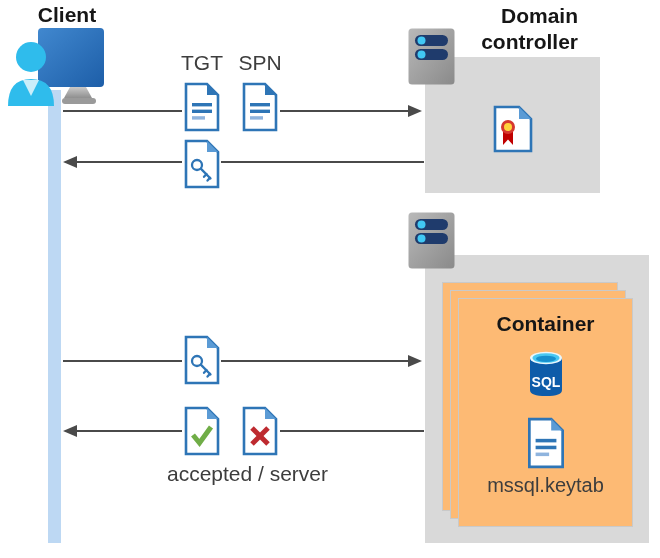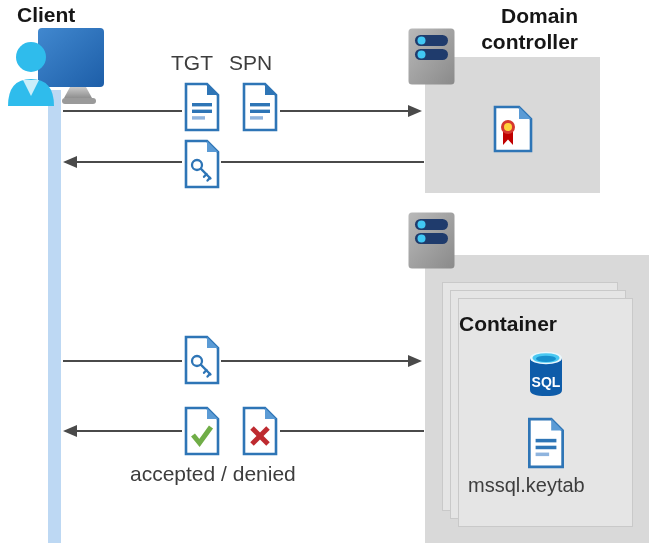--- a/index.html
+++ b/index.html
@@ -3,26 +3,26 @@
 <meta charset="utf-8">
 <style>
   html,body{margin:0;padding:0;background:#fff;}
   #canvas{
     position:relative;width:660px;height:558px;background:#ffffff;overflow:hidden;
     font-family:"Liberation Sans","DejaVu Sans",sans-serif;
   }
   .abs{position:absolute;}
   .title{font-weight:bold;font-size:21px;color:#161616;line-height:26px;}
   .msg-label{font-size:21px;color:#3d3d3d;}
-  .center{}
+  .center{text-align:center;}
   .graybox{background:#d9d9d9;}
   .hline{height:2px;background:#4a4a4a;}
   .head-right{width:0;height:0;border-top:6px solid transparent;border-bottom:6px solid transparent;border-left:14px solid #4a4a4a;}
   .head-left{width:0;height:0;border-top:6px solid transparent;border-bottom:6px solid transparent;border-right:14px solid #4a4a4a;}
-  .card{background:#e5e5e5;border:1px solid #c9c9c9;box-sizing:border-box;}
+  .card{background:#fdba74;border:1px solid #c9c9c9;box-sizing:border-box;}
   .lifeline{background:#bdd8f3;}
   svg{display:block;}
   .sql-text{font-weight:bold;}
 </style>
 </head>
 <body>
 
 <div id="canvas">
 
   <div class="abs lifeline" style="left:48px;top:90px;width:13px;height:453px;"></div>
@@ -161,21 +161,21 @@
     </svg>
 
     <svg class="abs" style="left:68px;top:118px;" width="38" height="52" viewBox="0 0 36 50">
       <path d="M2 2 H23 L34 13 V48 H2 Z" fill="#fff" stroke="#2e75b6" stroke-width="2.6"></path>
       <path d="M23 2 V13 H34 Z" fill="#5b9bd5"></path>
       <rect x="8" y="21" width="20" height="3.4" fill="#2e75b6"></rect>
       <rect x="8" y="27.6" width="20" height="3.4" fill="#2e75b6"></rect>
       <rect x="8" y="34.2" width="13" height="3.4" fill="#8fb4de"></rect>
     </svg>
 
-    <div class="abs msg-label center" style="left:9px;top:175px;width:173px;font-size:20px;">mssql.keytab</div>
+    <div class="abs msg-label center" style="left:0;top:175px;width:173px;font-size:20px;">mssql.keytab</div>
   </div>
 
   <svg class="abs" style="left:184px;top:335px;" width="36" height="50" viewBox="0 0 36 50">
     <path d="M2 2 H23 L34 13 V48 H2 Z" fill="#fff" stroke="#2e75b6" stroke-width="2.6"></path>
     <path d="M23 2 V13 H34 Z" fill="#5b9bd5"></path>
     <g stroke="#2e75b6" stroke-width="2.3" fill="none" stroke-linecap="round">
       <circle cx="13" cy="26" r="5"></circle>
       <path d="M16.8 29.6 L26.5 39.5"></path>
       <path d="M22.5 35 L20 37.8"></path>
       <path d="M26 38.8 L23.5 41.6"></path>
@@ -189,15 +189,15 @@
   </svg>
   <svg class="abs" style="left:242px;top:406px;" width="36" height="50" viewBox="0 0 36 50">
     <path d="M2 2 H23 L34 13 V48 H2 Z" fill="#fff" stroke="#2e75b6" stroke-width="2.6"></path>
     <path d="M23 2 V13 H34 Z" fill="#5b9bd5"></path>
     <g stroke="#be2a2f" stroke-width="5">
       <path d="M10 22 L26 38"></path>
       <path d="M26 22 L10 38"></path>
     </g>
   </svg>
 
-  <div class="abs msg-label center" style="left:130px;top:462px;width:235px;">accepted / denied</div>
+  <div class="abs msg-label center" style="left:130px;top:462px;width:235px;">accepted / server</div>
 
 </div>
 
 </body></html>

